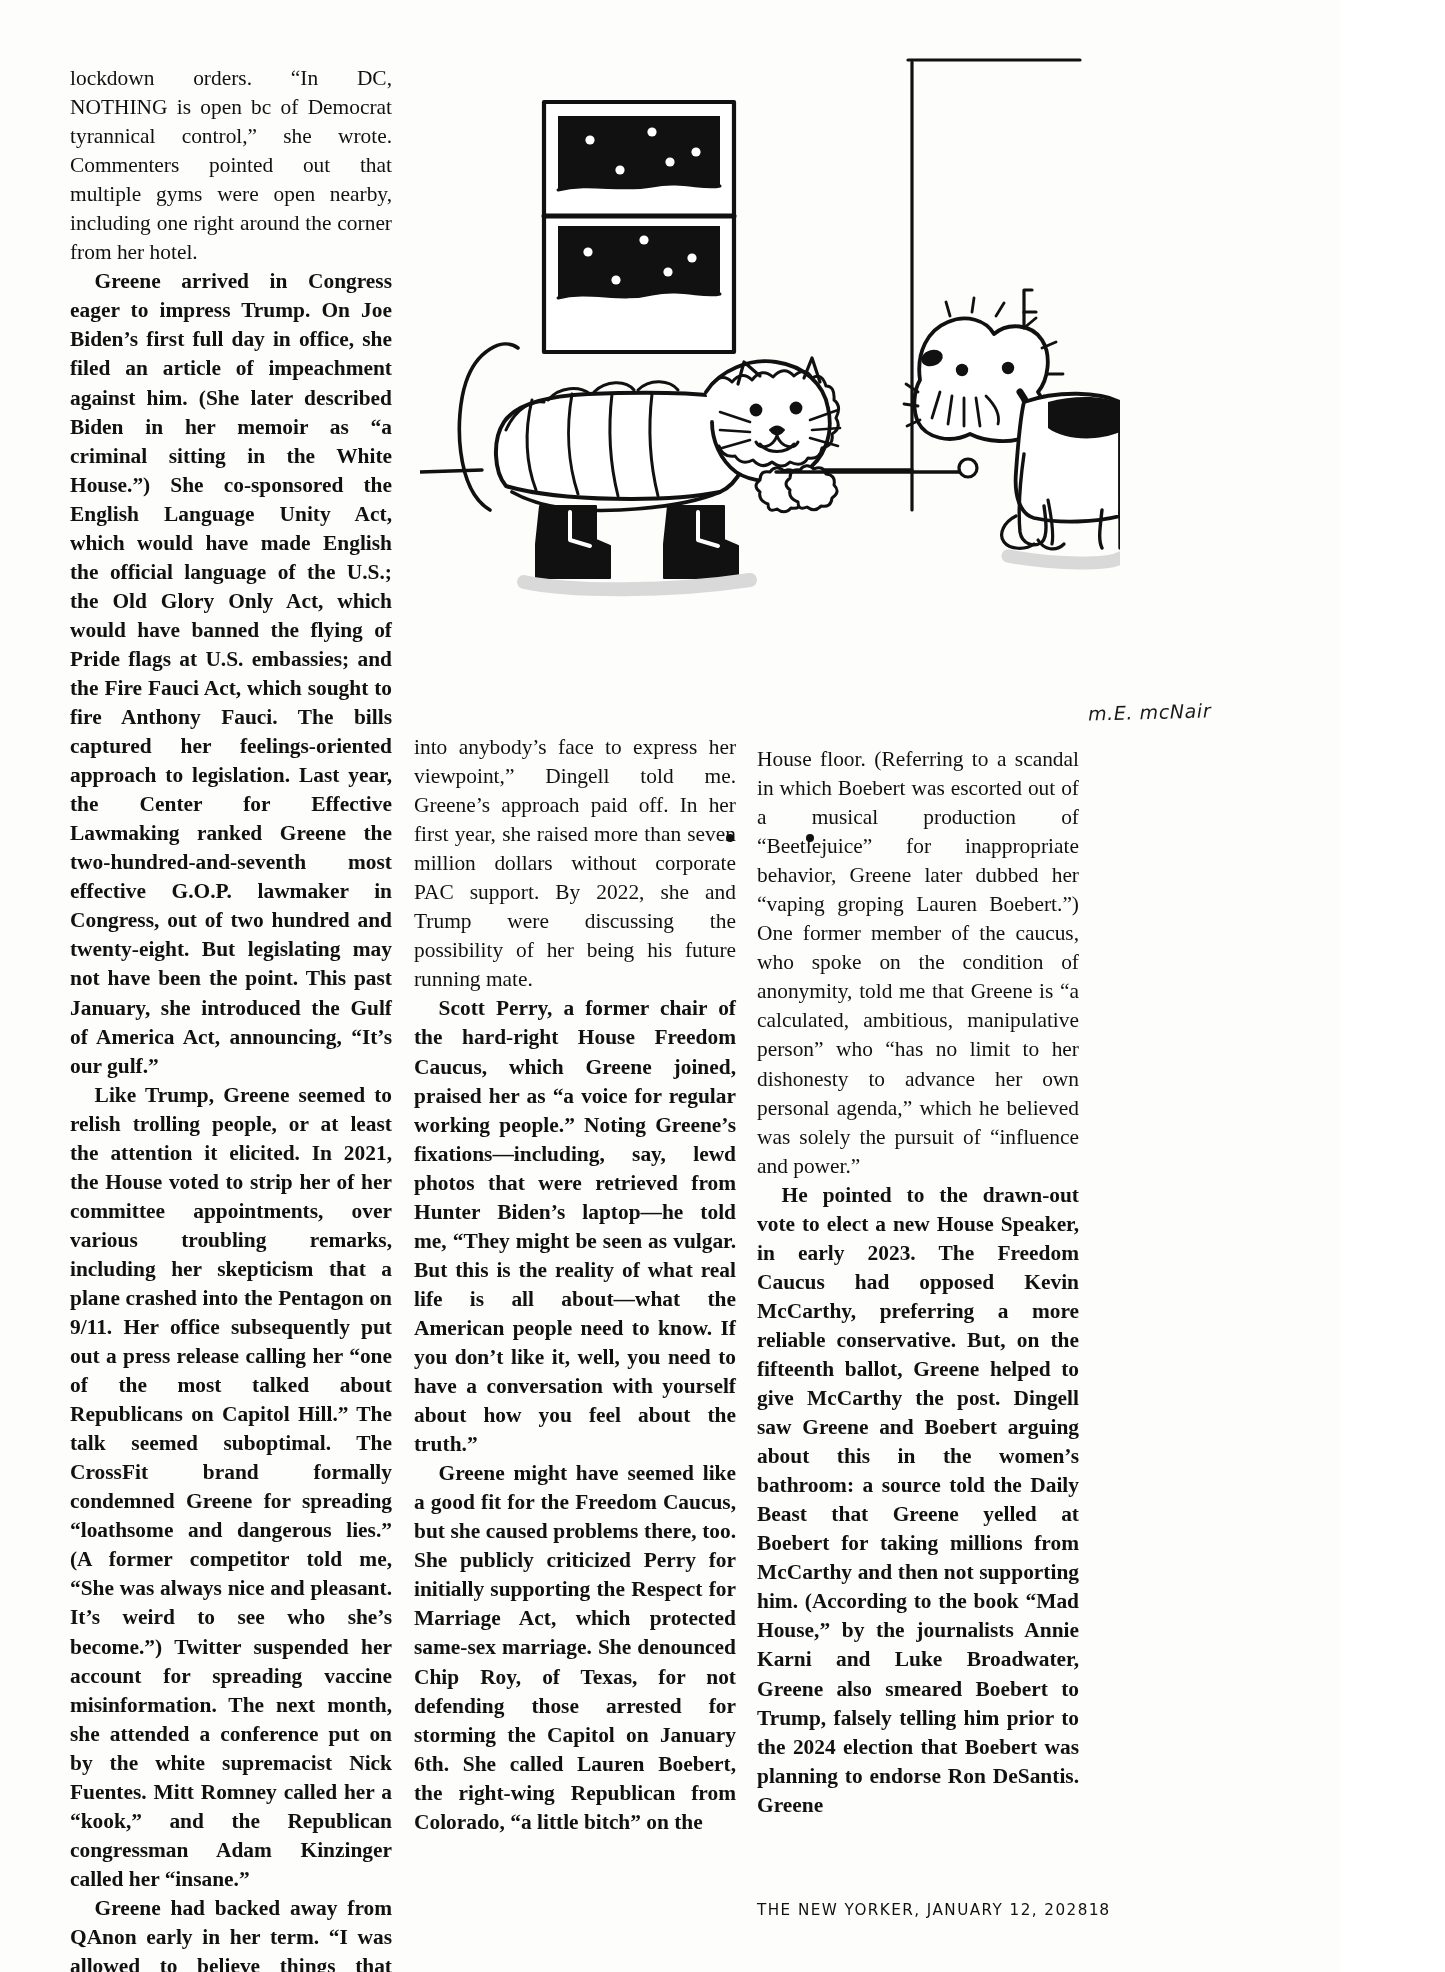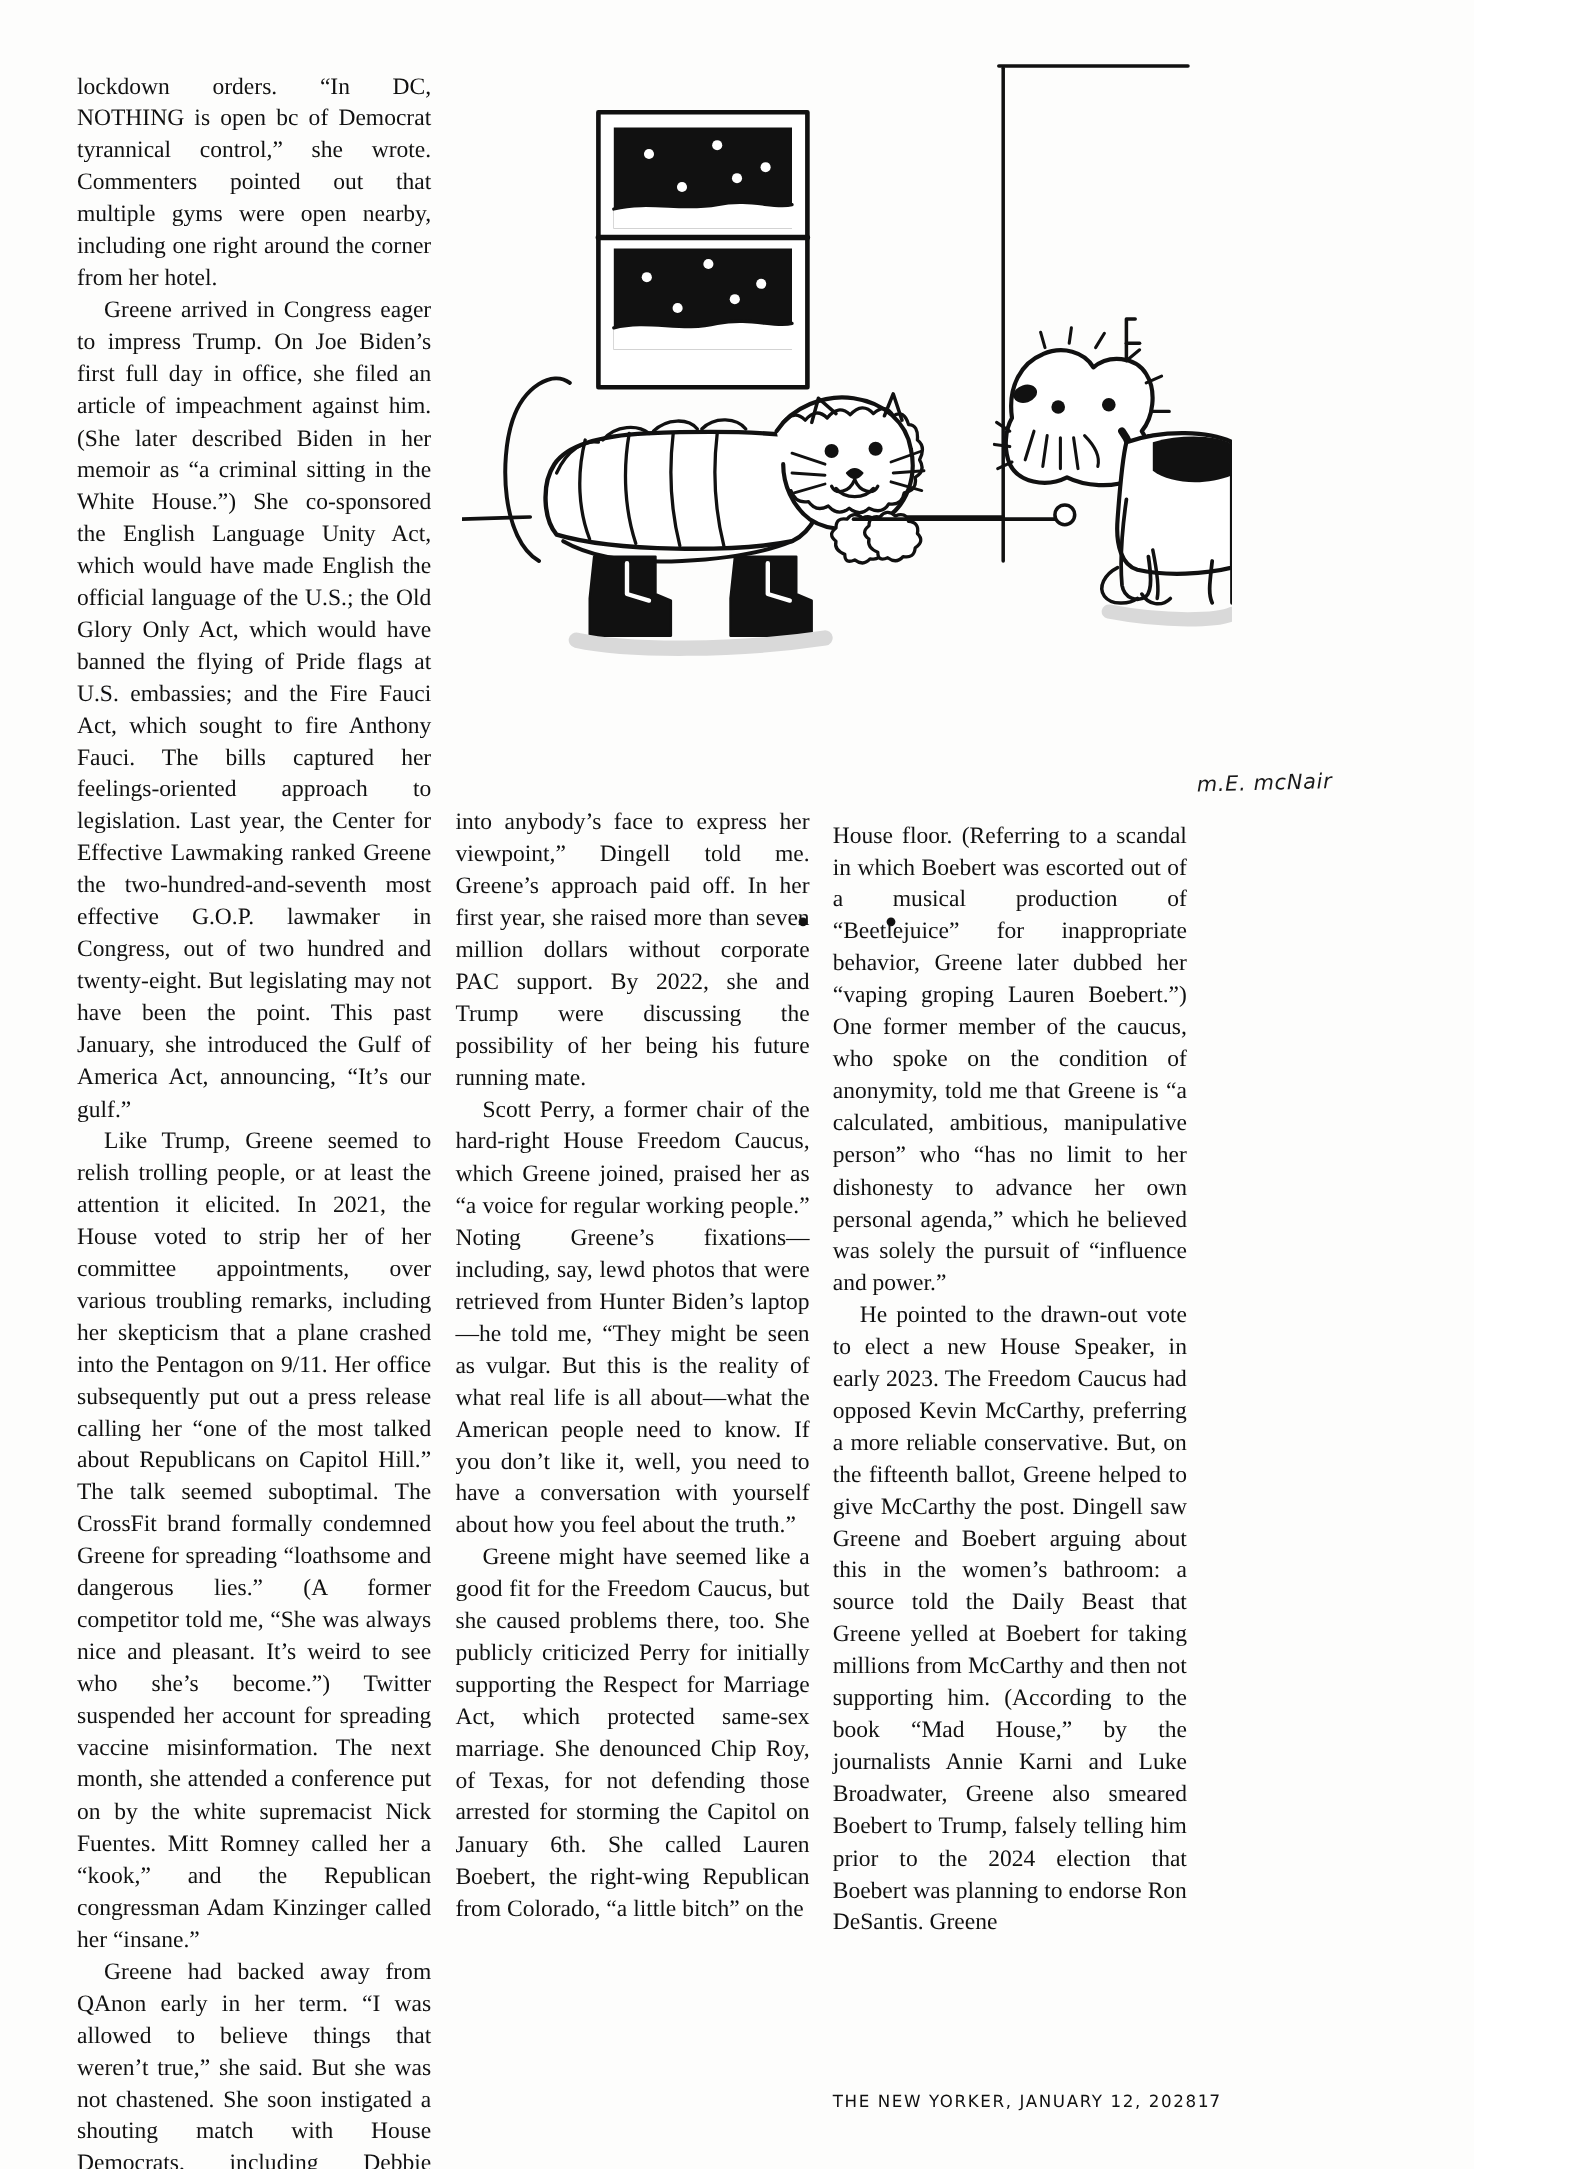--- a/index.html
+++ b/index.html
@@ -32,20 +32,21 @@
     hyphens: none;
     color: #111;
     font-family: "Liberation Serif", "DejaVu Serif", serif;
   }
   .col p {
     margin: 0;
     text-indent: 0;
   }
   .col p + p {
     text-indent: 1.15em;
+    font-weight: bold;
   }
 
   #col1 {
     left: 70px;
     top: 64px;
     width: 322px;
   }
 
   #col2 {
     left: 414px;
@@ -327,16 +328,16 @@
     <p>Greene might have seemed like a good fit for the Freedom Caucus, but she caused problems there, too. She publicly criticized Perry for initially supporting the Respect for Marriage Act, which protected same-sex marriage. She denounced Chip Roy, of Texas, for not defending those arrested for storming the Capitol on January 6th. She called Lauren Boebert, the right-wing Republican from Colorado, “a little bitch” on the</p>
   </div>
 
   <div class="col" id="col3">
     <p>House floor. (Referring to a scandal in which Boebert was escorted out of a musical production of “Beetlejuice” for inappropriate behavior, Greene later dubbed her “vaping groping Lauren Boebert.”) One former member of the caucus, who spoke on the condition of anonymity, told me that Greene is “a calculated, ambitious, manipulative person” who “has no limit to her dishonesty to advance her own personal agenda,” which he believed was solely the pursuit of “influence and power.”</p>
     <p>He pointed to the drawn-out vote to elect a new House Speaker, in early 2023. The Freedom Caucus had opposed Kevin McCarthy, preferring a more reliable conservative. But, on the fifteenth ballot, Greene helped to give McCarthy the post. Dingell saw Greene and Boebert arguing about this in the women’s bathroom: a source told the Daily Beast that Greene yelled at Boebert for taking millions from McCarthy and then not supporting him. (According to the book “Mad House,” by the journalists Annie Karni and Luke Broadwater, Greene also smeared Boebert to Trump, falsely telling him prior to the 2024 election that Boebert was planning to endorse Ron DeSantis. Greene</p>
   </div>
 
   <div id="footer">
     <span id="footer-title">THE NEW YORKER, JANUARY 12, 2028</span>
-    <span id="footer-page">17</span>
+    <span id="footer-page">18</span>
   </div>
 
 </div>
 
 </body></html>

